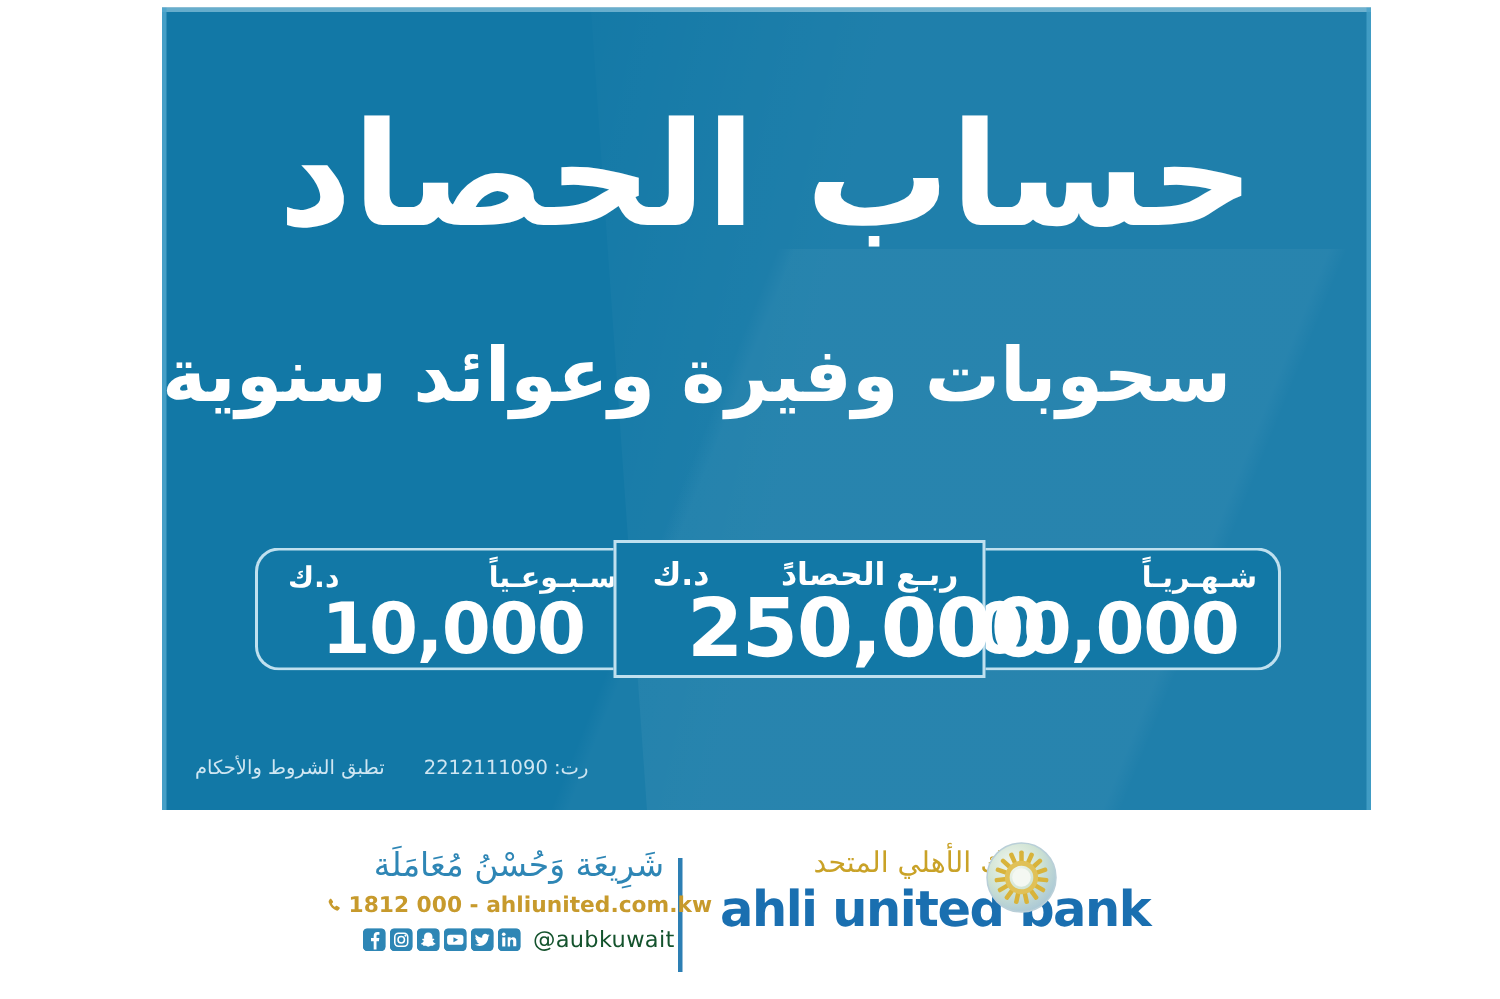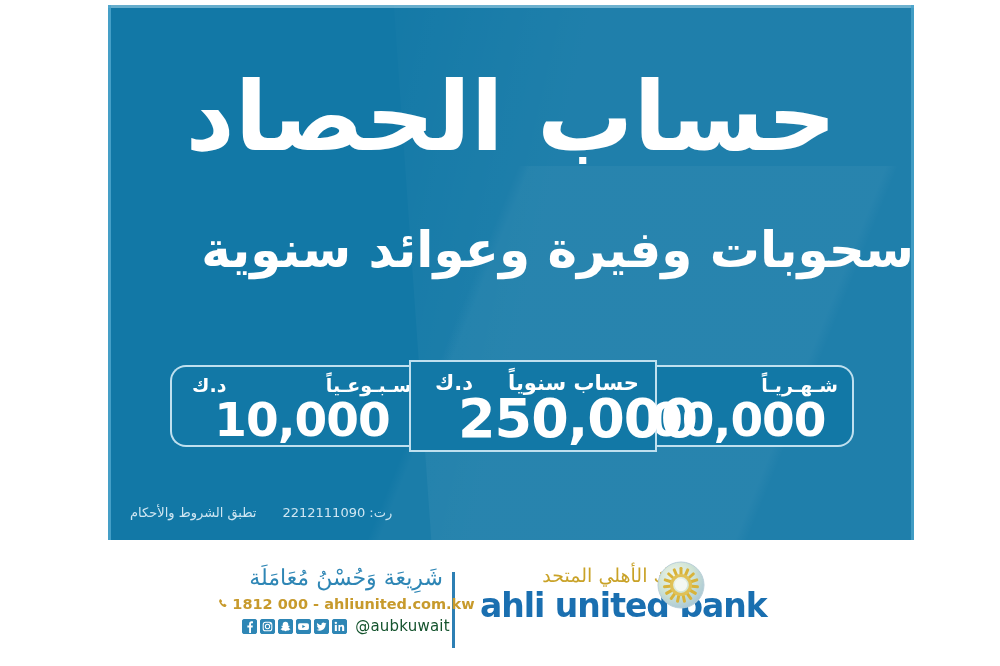--- a/index.html
+++ b/index.html
@@ -79,21 +79,21 @@
     font-size: 96px;
     line-height: 1.05;
     font-weight: bold;
     letter-spacing: -1px;
     white-space: nowrap;
   }
   .subhead {
     position: absolute;
     left: 0; right: 0;
     top: 218px;
-    text-align: right;
+    text-align: left;
     direction: rtl;
     color: #ffffff;
     font-size: 50px;
     line-height: 1.1;
     font-weight: bold;
     white-space: nowrap;
   }
 
   
   .prizes {
@@ -334,21 +334,21 @@
     <div class="prize-box side prize-right">
       <div class="prize-inner">
         <div class="prize-period">شـهـريـاً</div>
         <div class="prize-cur">د.ك</div>
         <div class="prize-amount">100,000</div>
       </div>
     </div>
 
     <div class="prize-box prize-center">
       <div class="prize-inner">
-        <div class="prize-period">حساب سنوياً</div>
+        <div class="prize-period">ربـع الحصادً</div>
         <div class="prize-cur">د.ك</div>
         <div class="prize-amount">250,000</div>
       </div>
     </div>
 
   </div>
 
   <div class="fineprint">
     <span class="fine-ref">رت: 2212111090</span>
     <span>تطبق الشروط والأحكام</span>

